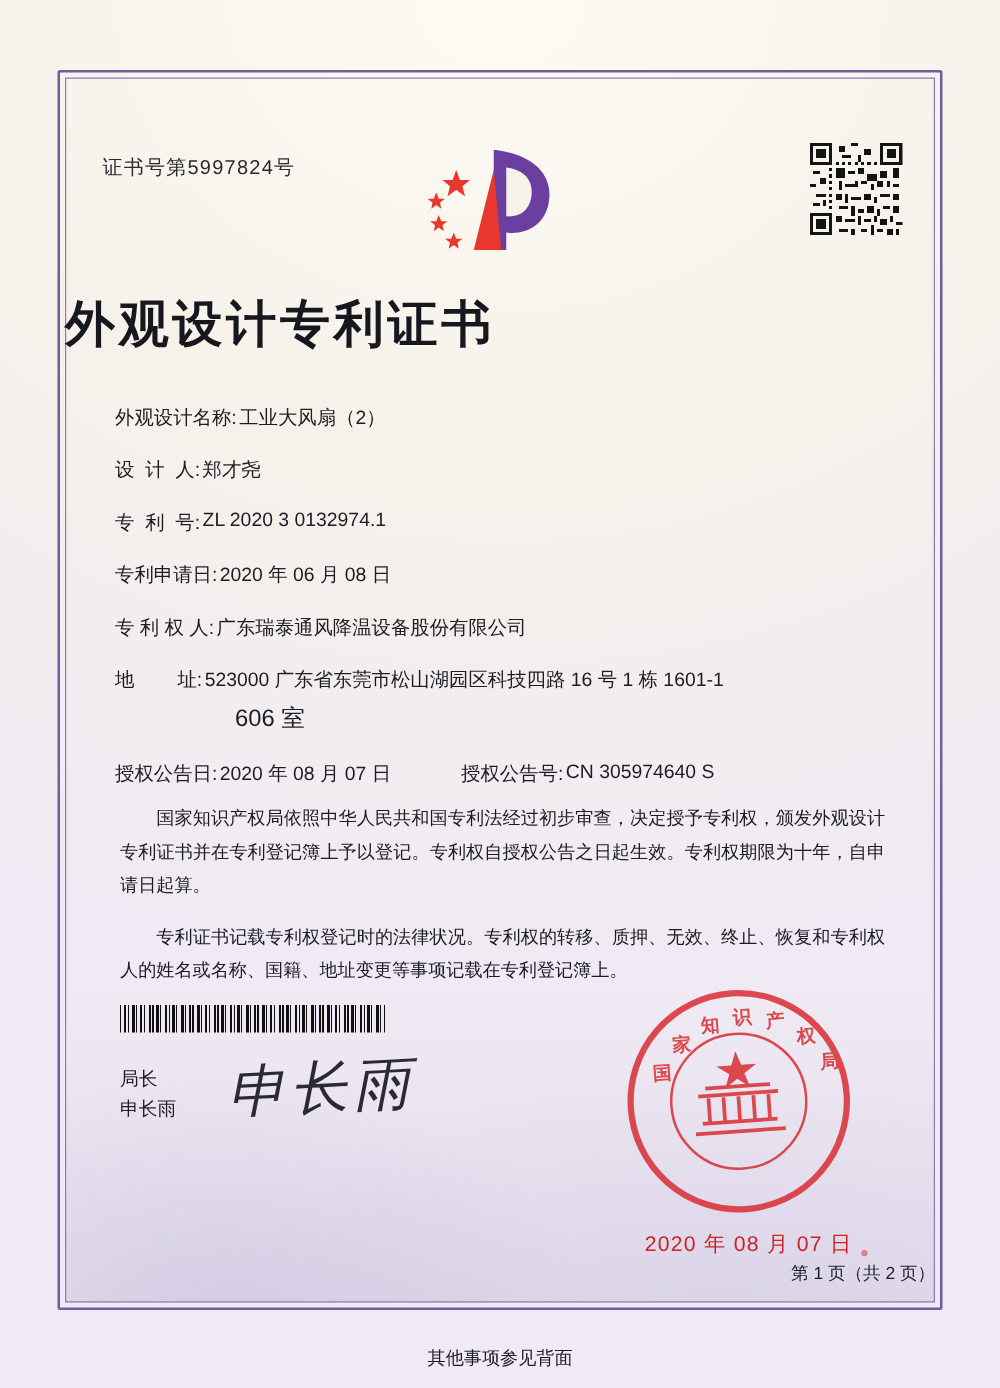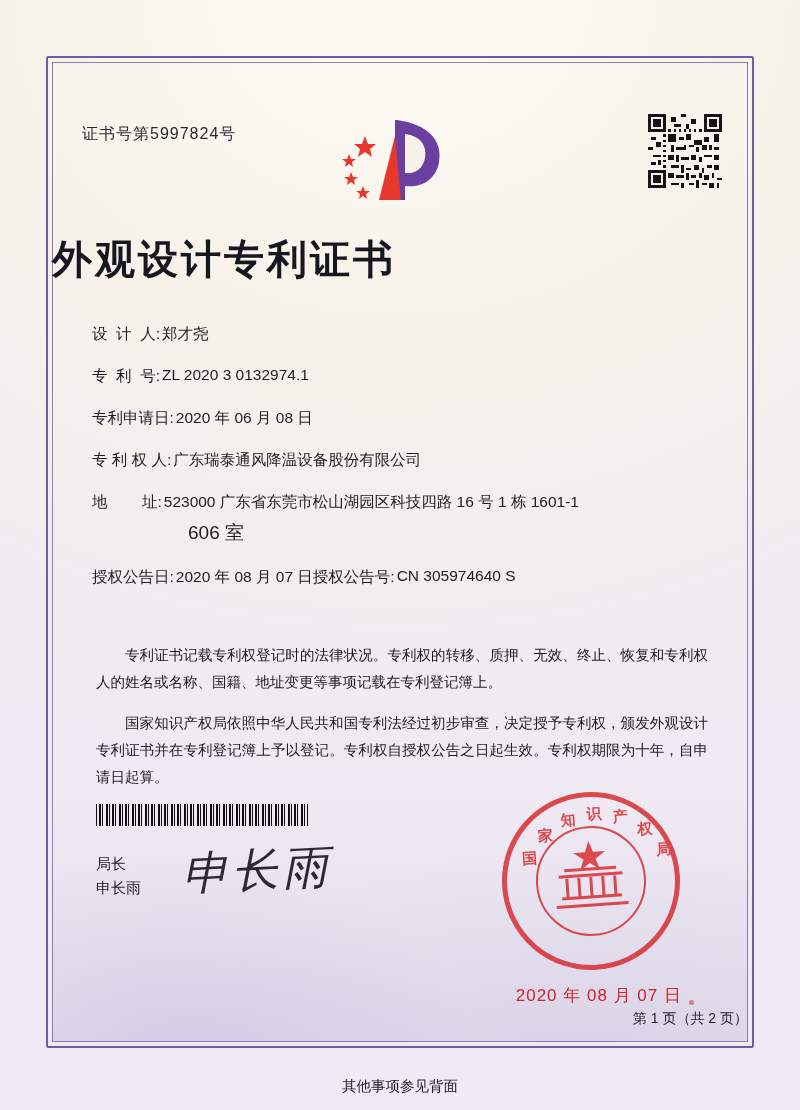--- a/index.html
+++ b/index.html
@@ -100,20 +100,21 @@
     font-family: "Liberation Sans", sans-serif;
   }
   .f-label {
     white-space: pre;
     flex: 0 0 auto;
   }
   .f-value {
     margin-left: 2px;
   }
   .field-row.two-col .col2 {
+    margin-left: 56px;
   }
   .cont-line {
     margin: -14px 0 21px 96px;
     font-size: 19px;
     font-family: "Liberation Sans", sans-serif;
     color: #1c1c24;
   }
 
   
   #paras {
@@ -294,20 +295,24 @@
           <path d="M9 27h3v1H9zM13 27h1v2h-1zM16 27h2v1h-2zM19 26h1v3h-1zM21 27h2v1h-2z"></path>
           <path d="M24 27h2v2h-2zM27 27h1v2h-1z"></path>
         </g>
       </svg>
     </div>
 
     <div class="doc-title">外观设计专利证书</div>
 
     <div id="fields">
       <div class="field-row">
+        <span class="f-label">外观设计名称:</span>
+        <span class="f-value">工业大风扇（2）</span>
+      </div>
+      <div class="field-row">
         <span class="f-label">设  计  人:</span>
         <span class="f-value">郑才尧</span>
       </div>
       <div class="field-row">
         <span class="f-label">专  利  号:</span>
         <span class="f-value">ZL 2020 3 0132974.1</span>
       </div>
       <div class="field-row">
         <span class="f-label">专利申请日:</span>
         <span class="f-value">2020 年 06 月 08 日</span>
@@ -323,22 +328,22 @@
       <div class="cont-line">606 室</div>
       <div class="field-row two-col">
         <span class="f-label">授权公告日:</span>
         <span class="f-value">2020 年 08 月 07 日</span>
         <span class="col2 f-label">授权公告号:</span>
         <span class="f-value">CN 305974640 S</span>
       </div>
     </div>
 
     <div id="paras">
+      <p class="para">国家知识产权局依照中华人民共和国专利法经过初步审查，决定授予专利权，颁发外观设计专利证书并在专利登记簿上予以登记。专利权自授权公告之日起生效。专利权期限为十年，自申请日起算。</p>
       <p class="para">专利证书记载专利权登记时的法律状况。专利权的转移、质押、无效、终止、恢复和专利权人的姓名或名称、国籍、地址变更等事项记载在专利登记簿上。</p>
-      <p class="para">国家知识产权局依照中华人民共和国专利法经过初步审查，决定授予专利权，颁发外观设计专利证书并在专利登记簿上予以登记。专利权自授权公告之日起生效。专利权期限为十年，自申请日起算。</p>
     </div>
 
     <div id="barcode"></div>
 
     <div id="sig-block">
       <div>局长</div>
       <div>申长雨</div>
     </div>
     <div id="signature">申长雨</div>
 

